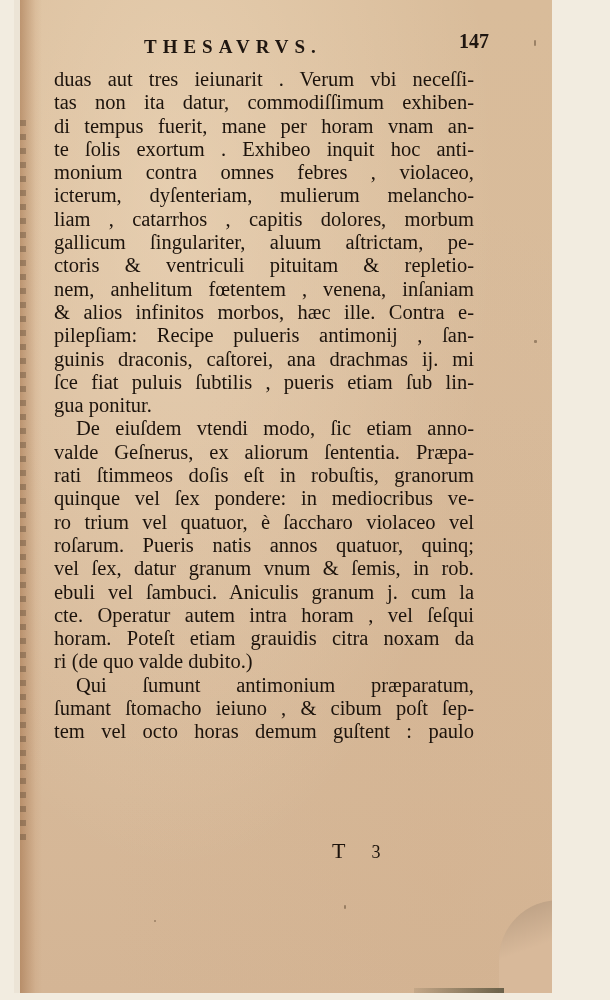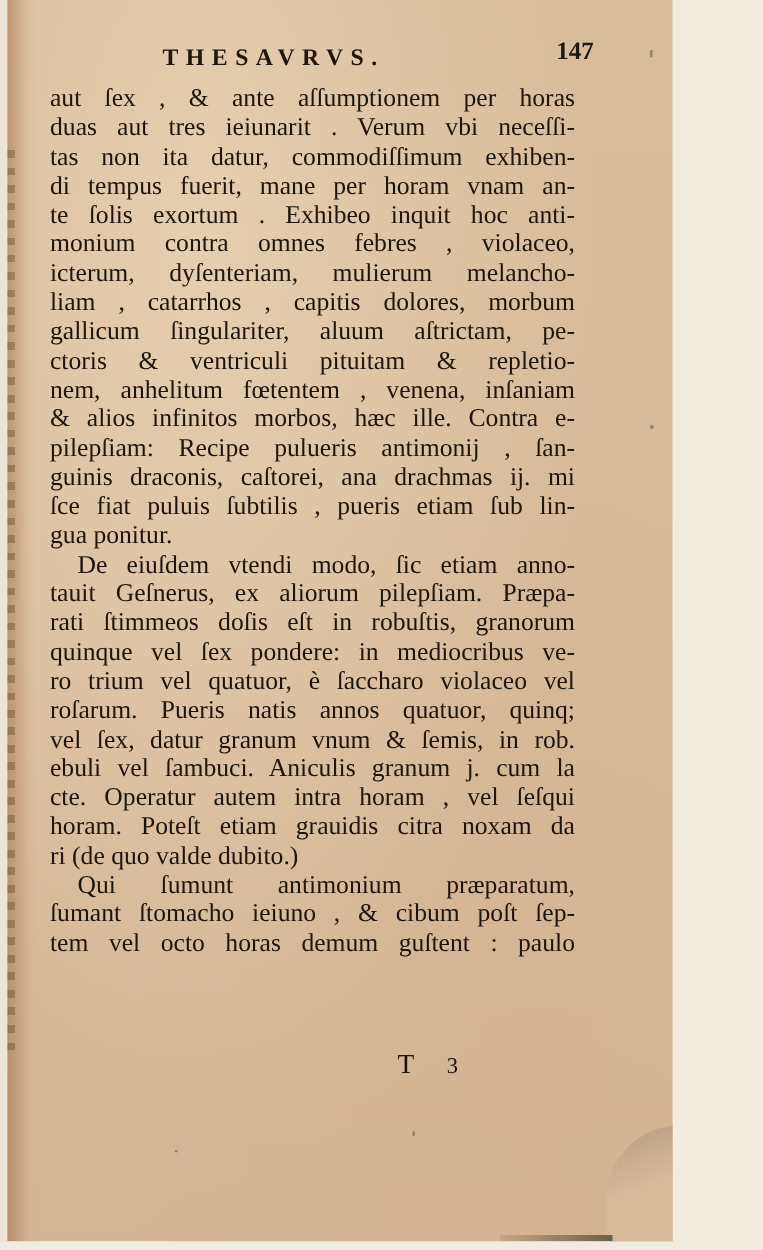--- a/index.html
+++ b/index.html
@@ -5,21 +5,21 @@
     html, body {
       margin: 0;
       padding: 0;
       width: 610px;
       height: 1000px;
       overflow: hidden;
       background: #f2ece0;
     }
     .page {
       position: absolute;
-      left: 0;
+      left: 14px;
       top: 0;
       width: 538px;
       height: 993px;
       background:
         radial-gradient(ellipse at 30% 20%, rgba(255,240,215,0.35), rgba(0,0,0,0) 60%),
         radial-gradient(ellipse at 80% 90%, rgba(210,175,140,0.35), rgba(0,0,0,0) 55%),
         linear-gradient(180deg, #d9bc9a 0%, #d8bb9b 40%, #d6b898 80%, #d4b595 100%);
       overflow: hidden;
     }
     .left-edge {
@@ -144,38 +144,37 @@
   <div class="speck" style="left:595px;top:330px;width:3px;height:5px"></div>
   <div class="speck" style="left:330px;top:905px;width:2px;height:4px"></div>
   <div class="speck" style="left:140px;top:920px;width:2px;height:2px"></div>
 
   <div class="running-head">
     <span class="running-title">THESAVRVS.</span>
     <span class="page-number">147</span>
   </div>
 
   <div class="text-block" id="text-block">
-      <div class="line">aut ſex , &amp; ante aſſumptionem per horas</div>
       <div class="line">duas aut tres ieiunarit .  Verum vbi neceſſi-</div>
       <div class="line">tas non ita datur, commodiſſimum exhiben-</div>
       <div class="line">di tempus fuerit, mane per horam vnam an-</div>
       <div class="line">te ſolis exortum .  Exhibeo inquit hoc anti-</div>
       <div class="line">monium contra omnes febres , violaceo,</div>
       <div class="line">icterum, dyſenteriam, mulierum melancho-</div>
       <div class="line">liam , catarrhos , capitis dolores, morbum</div>
       <div class="line">gallicum ſingulariter, aluum aſtrictam, pe-</div>
       <div class="line">ctoris &amp; ventriculi pituitam &amp; repletio-</div>
       <div class="line">nem, anhelitum fœtentem , venena, inſaniam</div>
       <div class="line">&amp; alios infinitos morbos, hæc ille. Contra e-</div>
       <div class="line">pilepſiam:  Recipe pulueris antimonij , ſan-</div>
       <div class="line">guinis draconis, caſtorei, ana drachmas ij. mi</div>
       <div class="line">ſce fiat puluis ſubtilis , pueris etiam ſub lin-</div>
       <div class="line last">gua ponitur.</div>
       <div class="line indent">De eiuſdem vtendi modo, ſic etiam anno-</div>
-      <div class="line">tauit Geſnerus, ex aliorum pilepſiam. Præpa-</div>
+      <div class="line">valde Geſnerus, ex aliorum ſententia. Præpa-</div>
       <div class="line">rati ſtimmeos doſis eſt in robuſtis, granorum</div>
       <div class="line">quinque vel ſex pondere: in mediocribus ve-</div>
       <div class="line">ro trium vel quatuor, è ſaccharo violaceo vel</div>
       <div class="line">roſarum. Pueris natis annos quatuor, quinq;</div>
       <div class="line">vel ſex, datur granum vnum &amp; ſemis, in rob.</div>
       <div class="line">ebuli vel ſambuci. Aniculis granum j. cum la</div>
       <div class="line">cte. Operatur autem intra horam , vel ſeſqui</div>
       <div class="line">horam. Poteſt etiam grauidis citra noxam da</div>
       <div class="line last">ri (de quo valde dubito.)</div>
       <div class="line indent">Qui ſumunt antimonium præparatum,</div>

